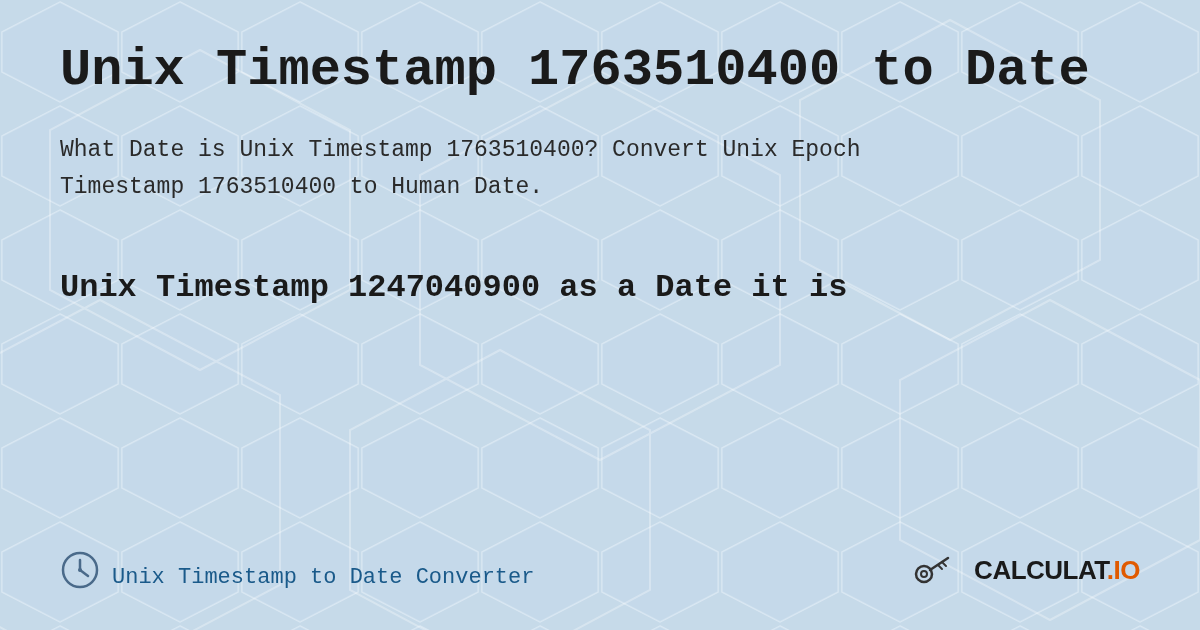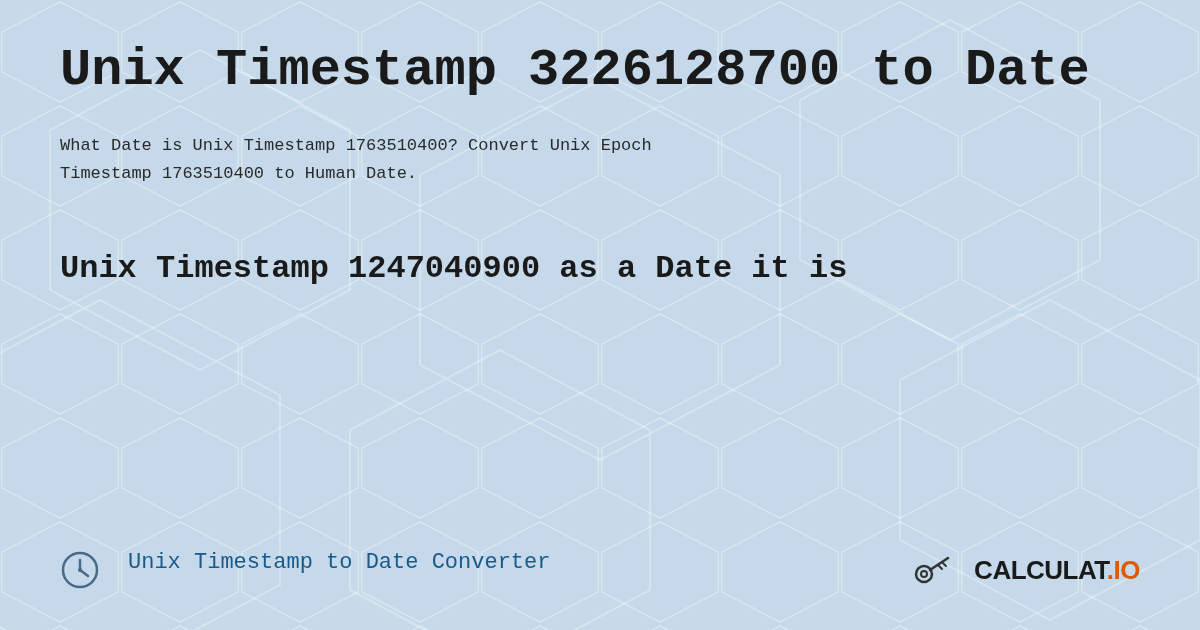--- a/index.html
+++ b/index.html
@@ -39,21 +39,21 @@
 
     .main-title {
       font-size: 52px;
       font-weight: bold;
       color: #1a1a1a;
       margin-bottom: 30px;
       line-height: 1.2;
     }
 
     .description {
-      font-size: 17px;
+      font-size: 23px;
       color: #2a2a2a;
       line-height: 1.6;
       margin-bottom: 40px;
       font-family: 'Courier New', Courier, monospace;
     }
 
     .result-section {
       margin-top: 20px;
     }
 
@@ -68,22 +68,22 @@
     .footer {
       display: flex;
       align-items: center;
       justify-content: space-between;
       margin-top: auto;
       padding-top: 20px;
     }
 
     .footer-left {
       display: flex;
-      align-items: flex-start;
-      gap: 28px;
+      align-items: flex-end;
+      gap: 12px;
     }
 
     .clock-icon {
       width: 40px;
       height: 40px;
       color: #4a6a8a;
     }
 
     .footer-link-text {
       font-size: 22px;
@@ -131,21 +131,21 @@
     <polygon points="600,80 780,175 780,365 600,460 420,365 420,175" fill="none" stroke="white" stroke-width="2"></polygon>
     <polygon points="950,20 1100,100 1100,260 950,340 800,260 800,100" fill="none" stroke="white" stroke-width="2"></polygon>
     <polygon points="100,300 280,395 280,585 100,680 -80,585 -80,395" fill="none" stroke="white" stroke-width="2"></polygon>
     <polygon points="500,350 650,430 650,590 500,670 350,590 350,430" fill="none" stroke="white" stroke-width="2"></polygon>
     <polygon points="1050,300 1200,380 1200,540 1050,620 900,540 900,380" fill="none" stroke="white" stroke-width="2"></polygon>
   </g>
 </svg>
 
 <div class="content">
   <div>
-    <h1 class="main-title">Unix Timestamp 3226128700 to Date</h1>
+    <h1 class="main-title">Unix Timestamp 1763510400 to Date</h1>
 
     <p class="description">
       <span>What Date is Unix Timestamp 1763510400? Convert Unix Epoch</span><br>
       <span>Timestamp 1763510400 to Human Date.</span>
     </p>
   </div>
 
   <div class="result-section">
     <p class="result-text">
       <span>Unix Timestamp 1247040900 as a Date it is</span><br>

